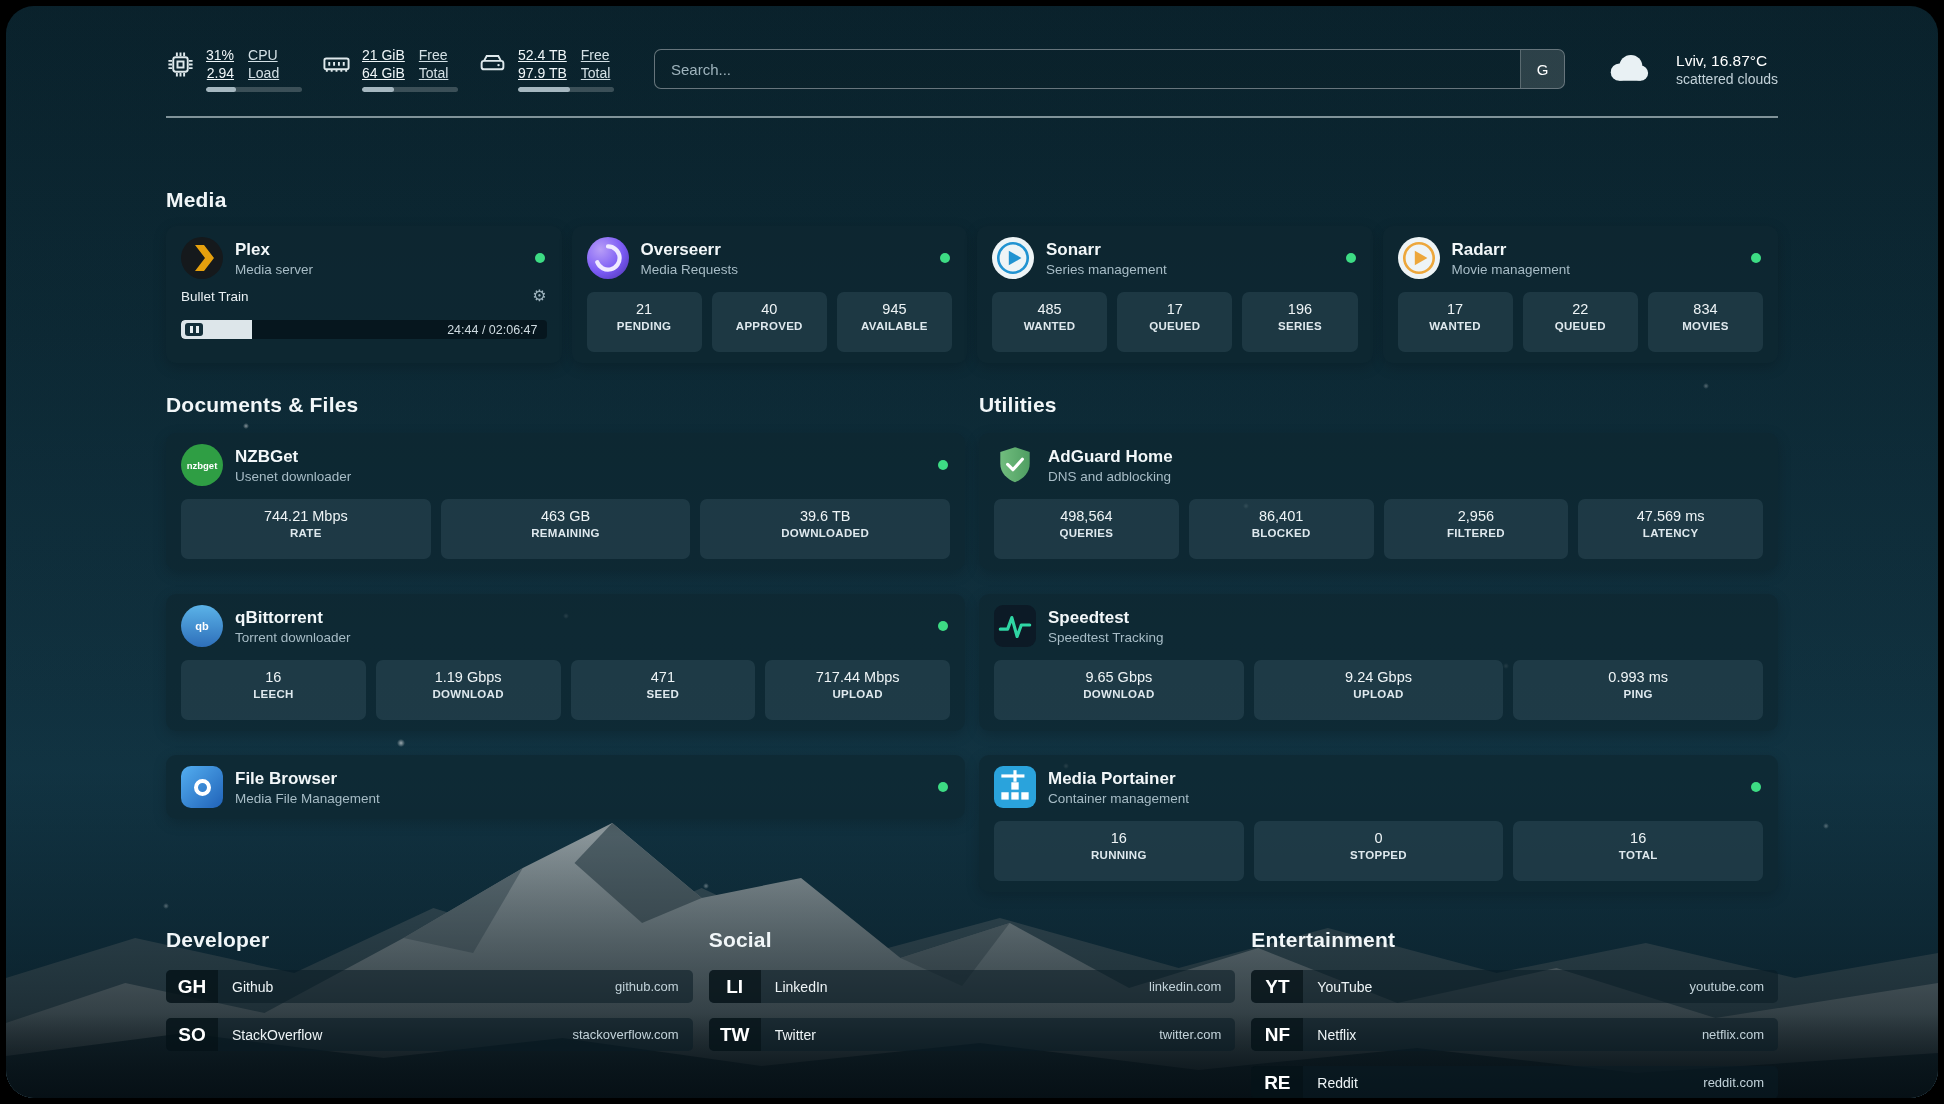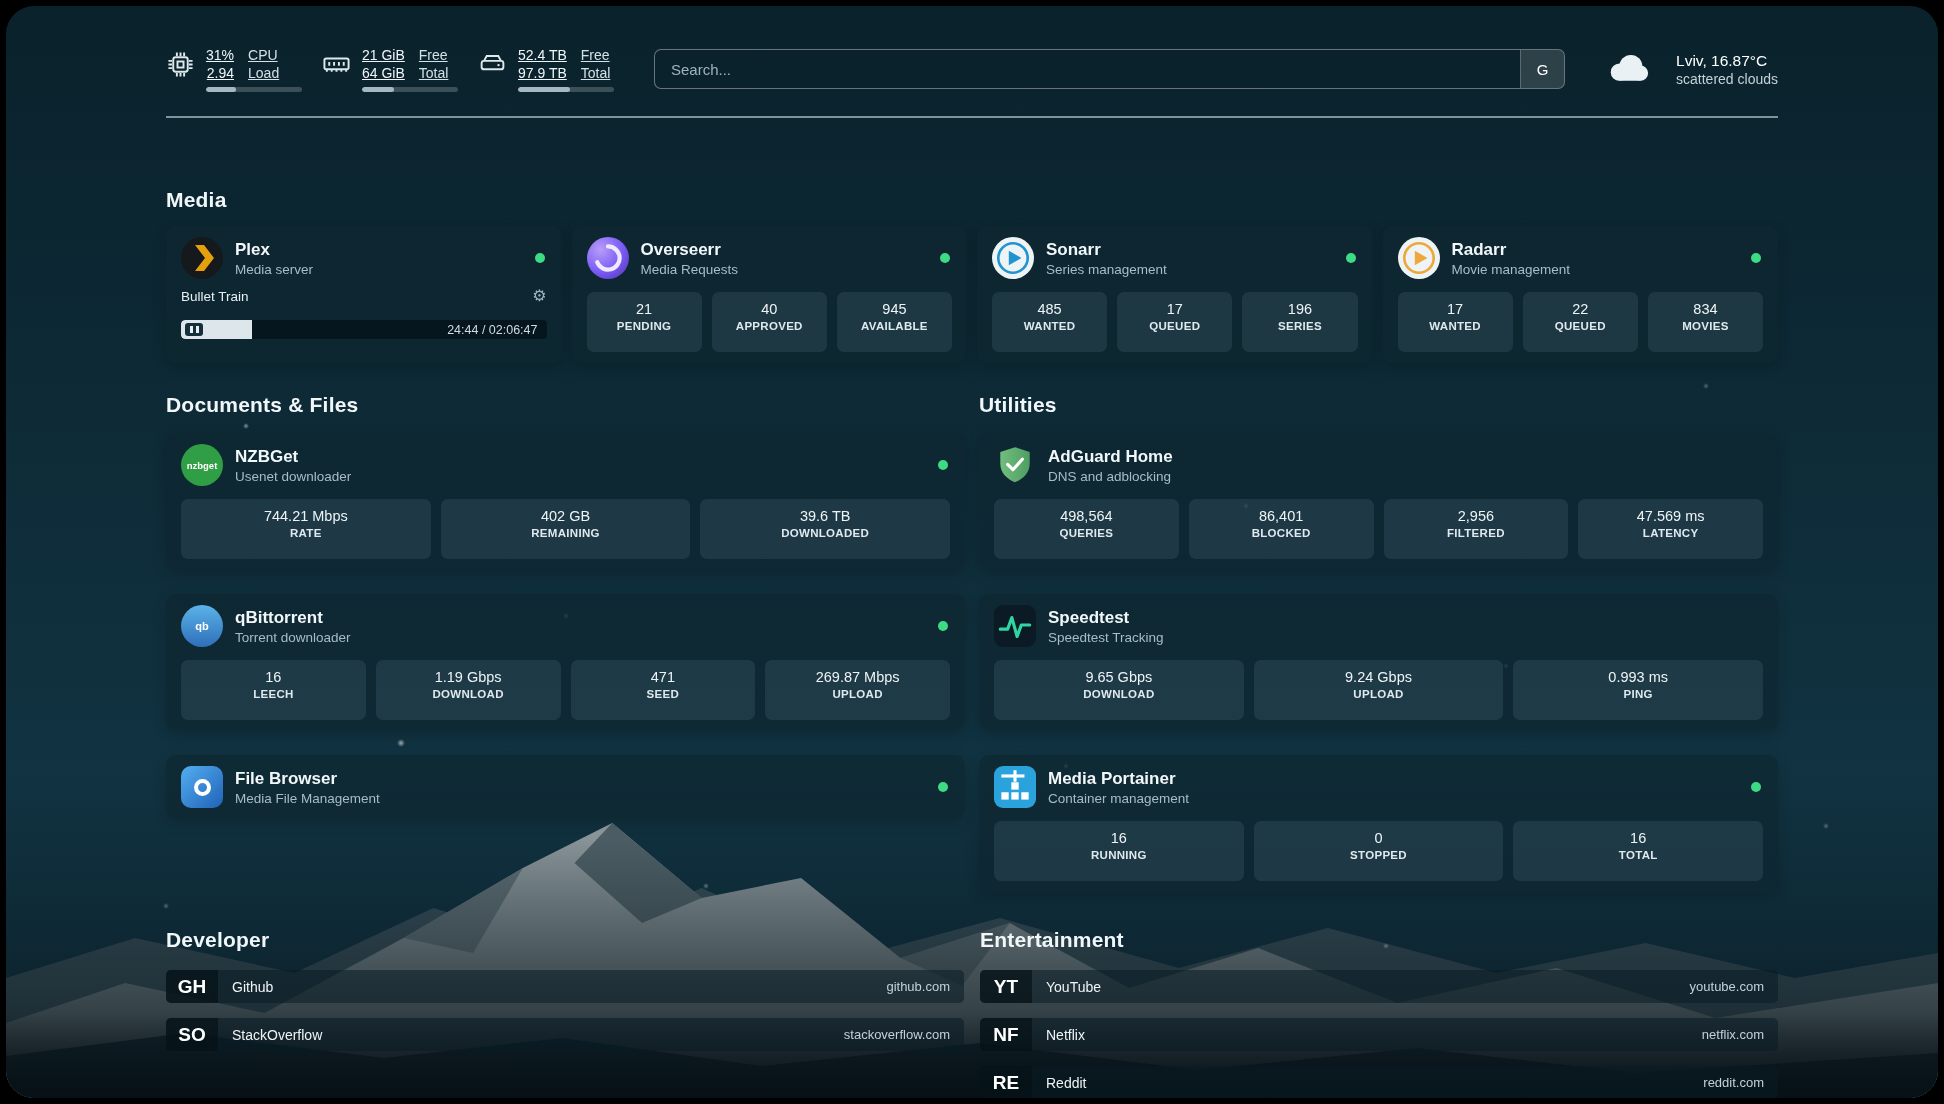--- a/index.html
+++ b/index.html
@@ -385,21 +385,21 @@
               <div class="svc-name">NZBGet</div>
               <div class="svc-desc">Usenet downloader</div>
             </div>
           </div>
           <div class="stats">
             <div class="stat">
               <div class="v">744.21 Mbps</div>
               <div class="l">RATE</div>
             </div>
             <div class="stat">
-              <div class="v">402 GB</div>
+              <div class="v">463 GB</div>
               <div class="l">REMAINING</div>
             </div>
             <div class="stat">
               <div class="v">39.6 TB</div>
               <div class="l">DOWNLOADED</div>
             </div>
           </div>
         </div>
 
         <div class="card">
@@ -420,21 +420,21 @@
             </div>
             <div class="stat">
               <div class="v">1.19 Gbps</div>
               <div class="l">DOWNLOAD</div>
             </div>
             <div class="stat">
               <div class="v">471</div>
               <div class="l">SEED</div>
             </div>
             <div class="stat">
-              <div class="v">269.87 Mbps</div>
+              <div class="v">717.44 Mbps</div>
               <div class="l">UPLOAD</div>
             </div>
           </div>
         </div>
 
         <div class="card">
           <span class="status-dot" style="background: rgb(61, 220, 132);"></span>
           <div class="card-head">
             <span class="svc-icon icon-filebrowser">
                 <span class="donut"></span>
@@ -565,20 +565,35 @@
             <span class="bdomain">github.com</span>
           </div>
           <div class="bitem">
             <span class="babbr">SO</span>
             <span class="bname">StackOverflow</span>
             <span class="bdomain">stackoverflow.com</span>
           </div>
         </div>
       </section>
 
+      <section class="bgroup">
+        <div class="section-title">Social</div>
+        <div class="bitems">
+          <div class="bitem">
+            <span class="babbr">LI</span>
+            <span class="bname">LinkedIn</span>
+            <span class="bdomain">linkedin.com</span>
+          </div>
+          <div class="bitem">
+            <span class="babbr">TW</span>
+            <span class="bname">Twitter</span>
+            <span class="bdomain">twitter.com</span>
+          </div>
+        </div>
+      </section>
 
       <section class="bgroup">
         <div class="section-title">Entertainment</div>
         <div class="bitems">
           <div class="bitem">
             <span class="babbr">YT</span>
             <span class="bname">YouTube</span>
             <span class="bdomain">youtube.com</span>
           </div>
           <div class="bitem">

